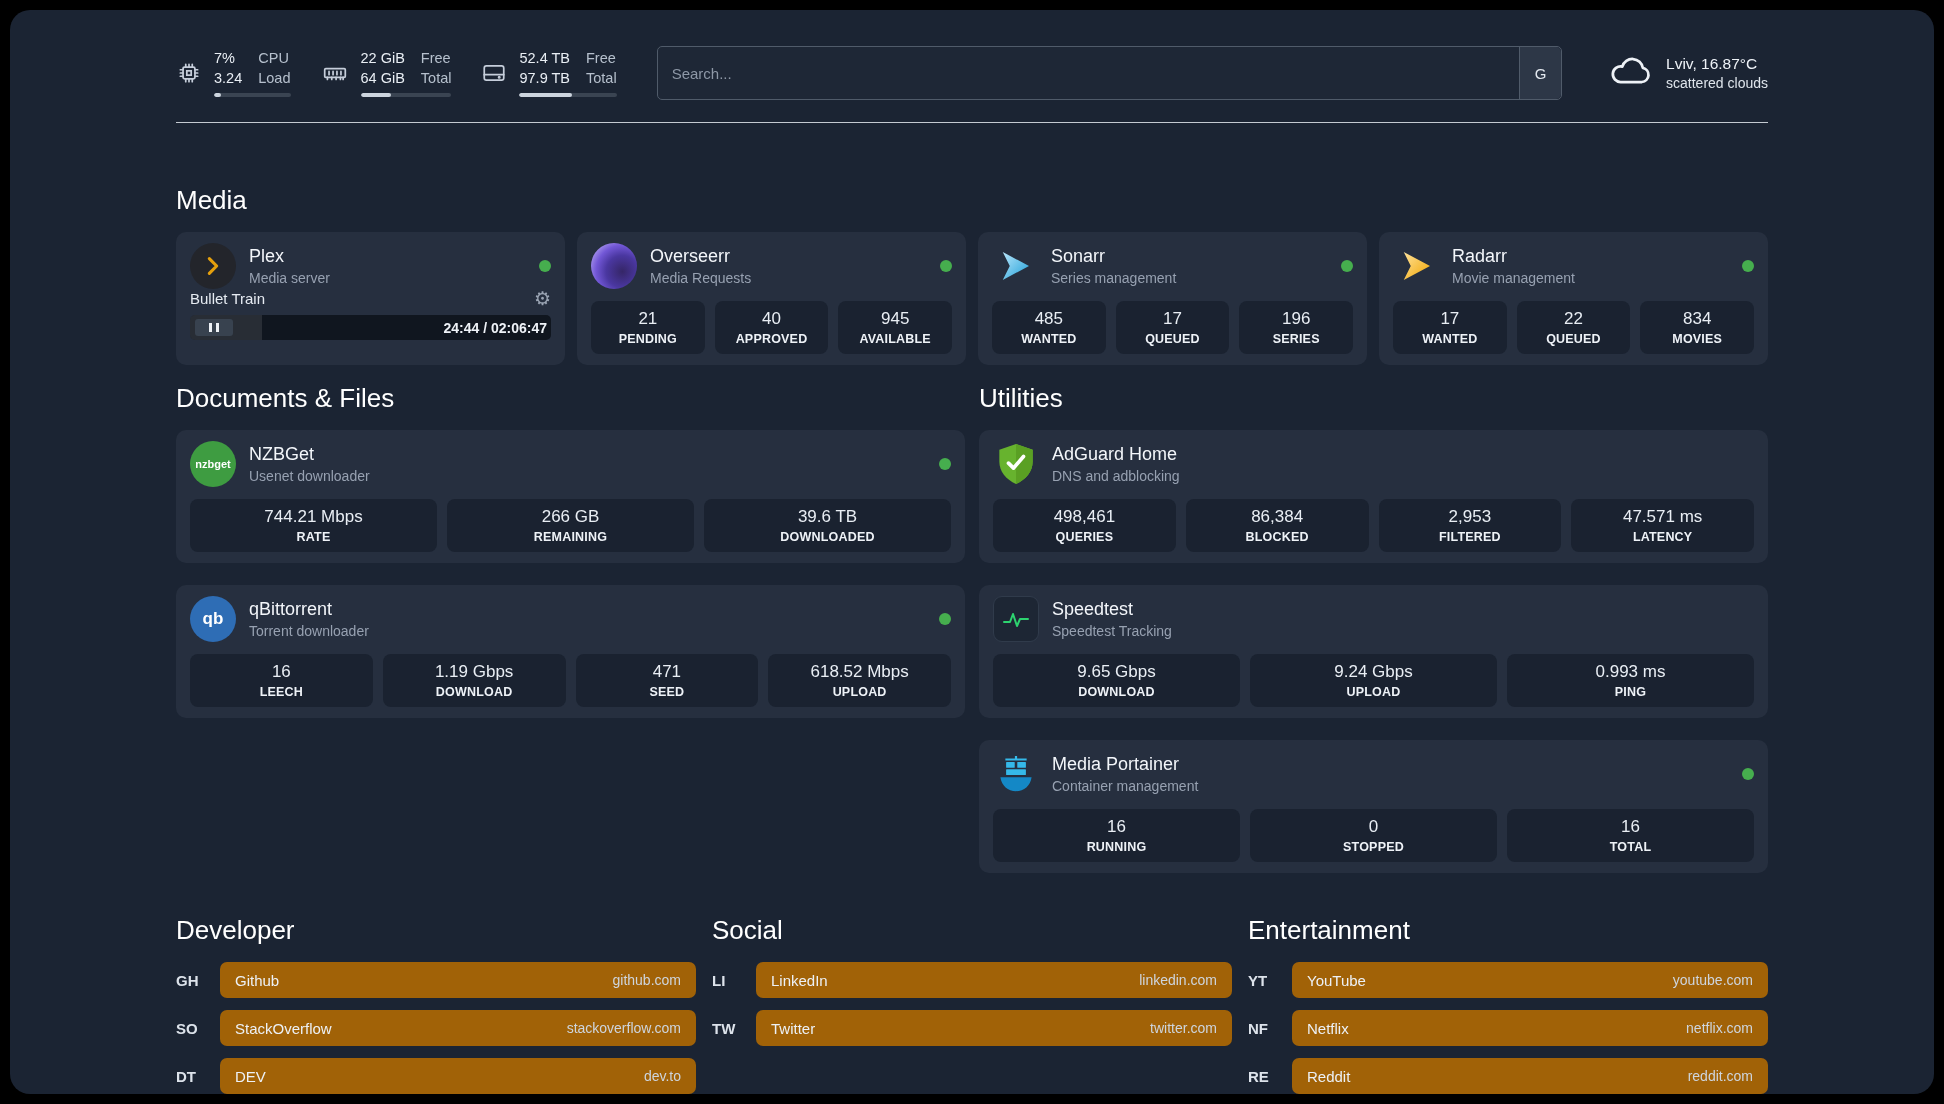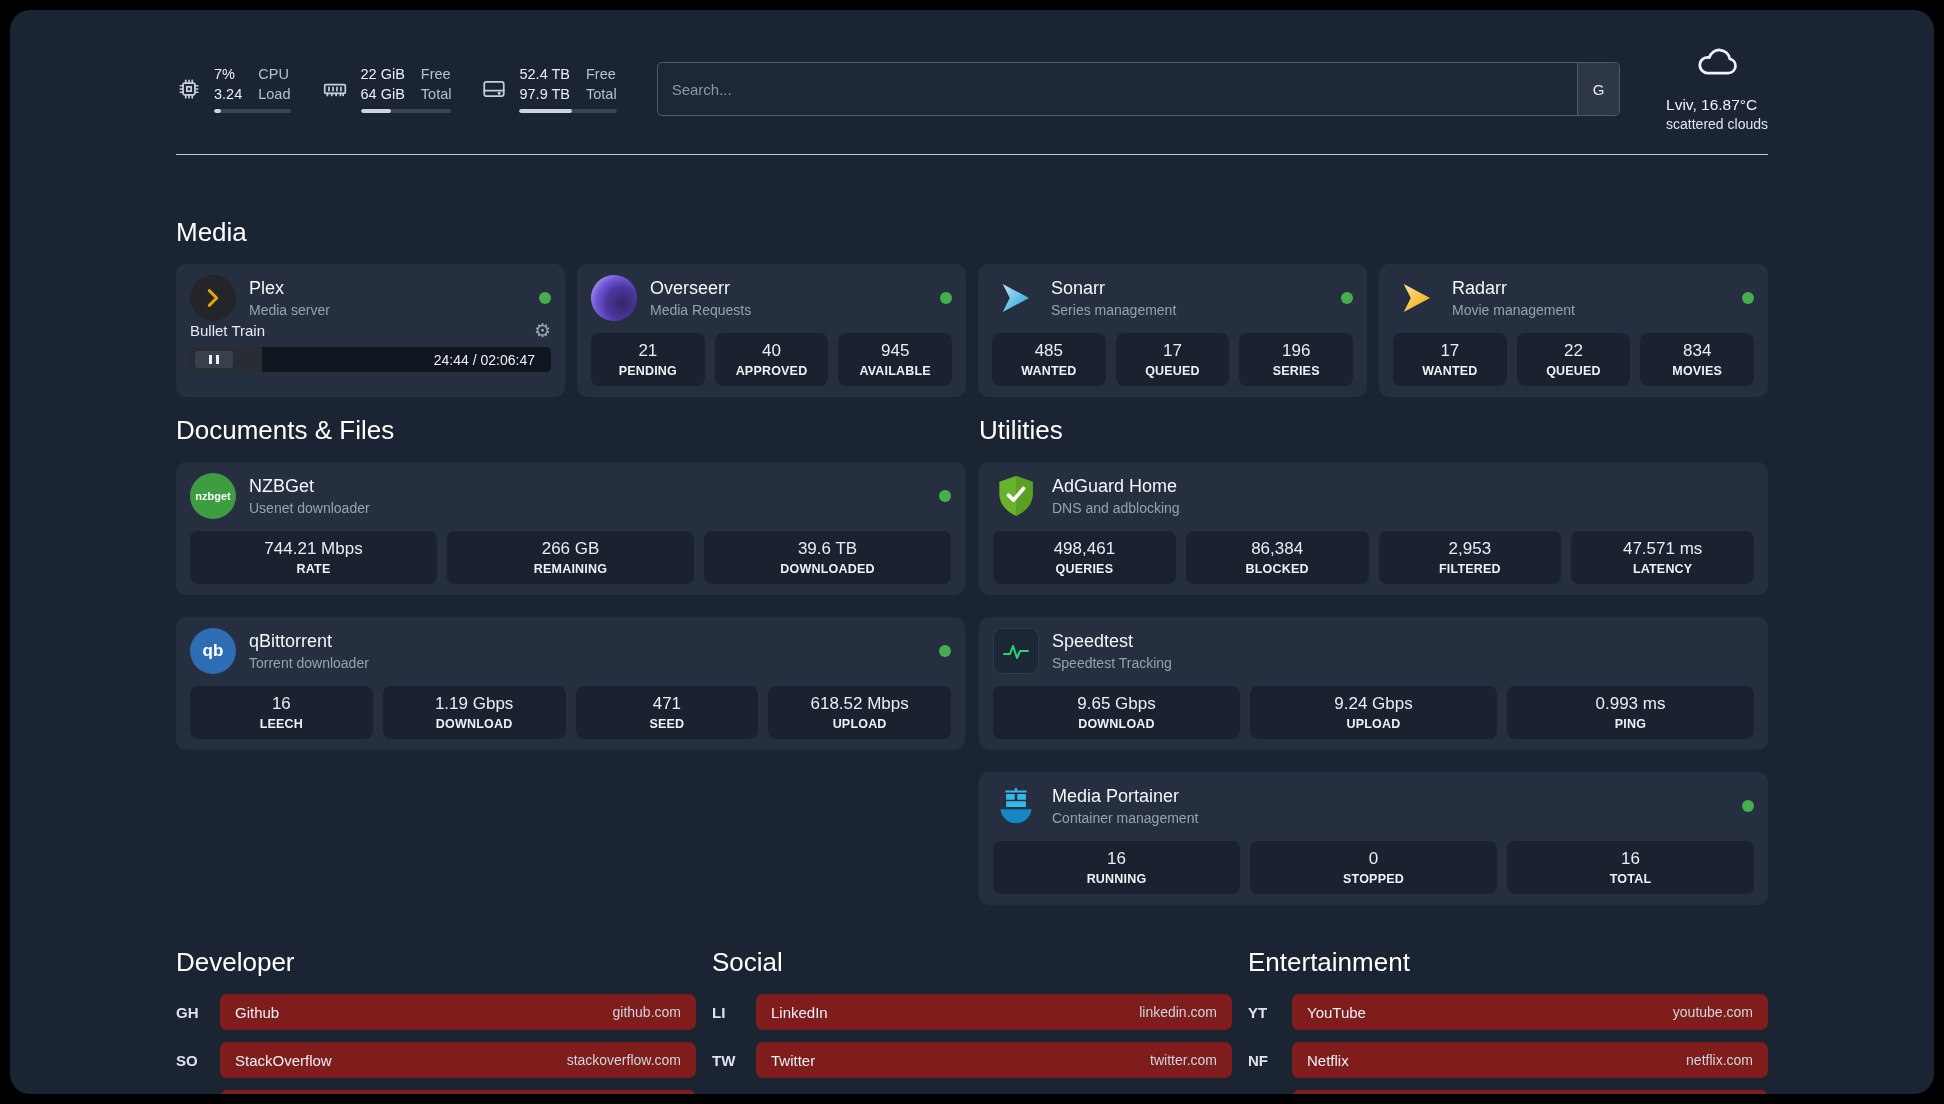--- a/index.html
+++ b/index.html
@@ -18,21 +18,21 @@
   .sys-val { font-size:14.5px; color:#e9eef4; line-height:1.35; white-space:nowrap; }
   .sys-lab { font-size:14.5px; color:#b6c0cd; line-height:1.35; white-space:nowrap; }
   .sys-bar { grid-column:1/-1; height:4px; background:#3a4452; border-radius:2px; margin-top:5px; overflow:hidden; }
   .sys-bar-fill { height:100%; background:#ccd4de; border-radius:2px; width:0; }
 
   .search { flex:1; margin:0 46px 0 40px; position:relative; height:54px; }
   .search-input { width:100%; height:100%; background:#1e2736; border:1px solid #505b6a; border-radius:5px; color:#dfe5ec; padding:0 58px 0 14px; font-size:15px; font-family:inherit; outline:none; }
   .search-input::placeholder { color:#8d97a6; }
   .g-btn { position:absolute; top:1px; right:1px; bottom:1px; width:42px; background:#2d3747; border:none; border-left:1px solid #505b6a; border-radius:0 5px 5px 0; color:#e4e9f0; font-size:15px; font-family:inherit; cursor:pointer; display:flex; align-items:center; justify-content:center; }
 
-  .weather { display:flex; align-items:center; gap:14px;flex-direction:column; }
+  .weather { display:flex; align-items:center; gap:14px; }
   .weather-loc { font-size:15.5px; color:#eef2f7; }
   .weather-cond { font-size:14px; color:#dfe5ec; margin-top:2px; }
 
   .divider { margin-top:22px; height:1px; background:rgba(226,231,238,0.85); }
 
   
   .section-title { font-size:26px; font-weight:500; color:#ffffff; margin:0 0 16px; }
   .media-section { margin-top:62px; }
   .media-grid { display:grid; grid-template-columns:repeat(4,1fr); gap:12px; }
 
@@ -50,31 +50,31 @@
 
   
   .player { }
   .player-head { display:flex; align-items:center; }
   .player-title { font-size:15px; color:#e6ebf2; }
   .gear { margin-left:auto; color:#9aa4b3; font-size:19px; line-height:1; cursor:pointer; }
   .player-bar { margin-top:7px; height:25px; background:#10161f; border-radius:5px; display:flex; align-items:center; position:relative; overflow:hidden; }
   .player-progress { position:absolute; left:0; top:0; bottom:0; background:rgba(255,255,255,0.10); width:0; }
   .pause-btn { width:38px; height:17px; background:#38424f; border-radius:3px; margin-left:5px; display:flex; align-items:center; justify-content:center; gap:4px; position:relative; cursor:pointer; }
   .pbar { width:3px; height:9px; background:#edf1f6; }
-  .player-time { margin-left:auto; padding-right:16px; font-size:14px; color:#eef2f7; position:relative; }
+  .player-time { margin-left:auto; padding-right:4px; font-size:14px; color:#eef2f7; position:relative;font-weight:bold; }
 
   .two-col { display:grid; grid-template-columns:1fr 1fr; gap:14px; margin-top:18px; }
   .col .app-card { margin-bottom:22px; }
   .col .app-card:last-child { margin-bottom:0; }
 
   
   .links-grid { display:grid; grid-template-columns:1fr 1fr 1fr; gap:16px; margin-top:42px; }
   .bookmark { display:flex; align-items:center; margin-bottom:12px; }
   .bm-abbr { width:44px; font-size:15px; font-weight:600; color:#dde3eb; flex:none; }
-  .bm-bar { flex:1; background:#7f1d1d; border-radius:7px; height:36px; display:flex; align-items:center; padding:0 15px; cursor:pointer; }
+  .bm-bar { flex:1; background:#a16207; border-radius:7px; height:36px; display:flex; align-items:center; padding:0 15px; cursor:pointer; }
   .bm-name { font-size:15px; color:#edf1f6; }
   .bm-url { margin-left:auto; font-size:14px; color:#ced5de; }
 
   
   .plex-icon { background:#23252b; }
   .overseerr-icon { background: radial-gradient(circle at 68% 62%, #352667 0%, #4a37a0 38%, #7257d6 62%, #a794ec 82%, #cfc4f6 100%); }
   .nzbget-icon { background:#3e9c41; color:#fff; font-size:11px; font-weight:700; }
   .qb-icon { background:#2e6db5; color:#fff; font-size:17px; font-weight:700; }
   .speedtest-icon { background:#1d2634; border:1px solid #303b4b; border-radius:9px; }
   .fb-icon { background:#57a6dc; }

